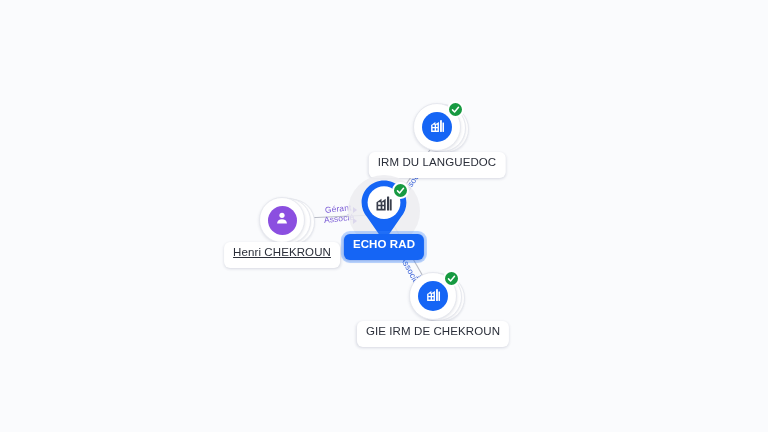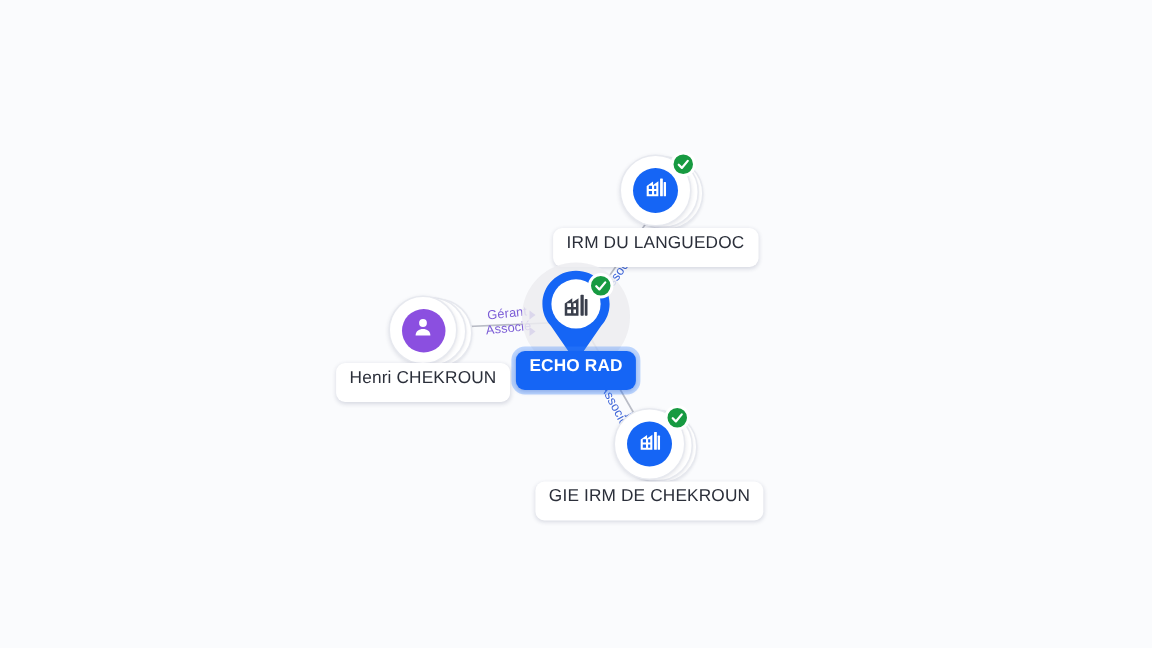--- a/index.html
+++ b/index.html
@@ -229,21 +229,21 @@
     <div class="disc" style="left:-23px; top:-23px; width:46px; height:46px;">
       <div class="inner-circle" style="width:29px; height:29px; background:#8b4fe0;">
         <span>
           <svg width="16" height="16" viewBox="0 0 24 24" fill="#ffffff">
             <circle cx="12" cy="8" r="3.9"></circle>
             <path d="M4.6 20.4c0-4.1 3.3-6.4 7.4-6.4s7.4 2.3 7.4 6.4z"></path>
           </svg>
         </span>
       </div>
     </div>
-    <div class="node-label" style="left:0px; top:22px;">Henri CHEKROUN</div>
+    <div class="node-label" style="left:0px; top:22px;text-decoration:underline;">Henri CHEKROUN</div>
   </div>
 
   <div class="node" style="left:384px; top:211px;">
     <div class="pin-halo"></div>
     <div class="pin-wrap">
       <svg width="56" height="66" viewBox="0 0 56 66">
         <path d="M28 2.5c-12.4 0-22.4 9.9-22.4 22.1 0 5.6 2.1 10.7 5.6 14.6L28 63.5l16.8-24.3c3.5-3.9 5.6-9 5.6-14.6C50.4 12.4 40.4 2.5 28 2.5z" fill="#1565f5"></path>
         <circle cx="28" cy="24.6" r="16.4" fill="#ffffff"></circle>
       </svg>
       <div class="pin-icon">

